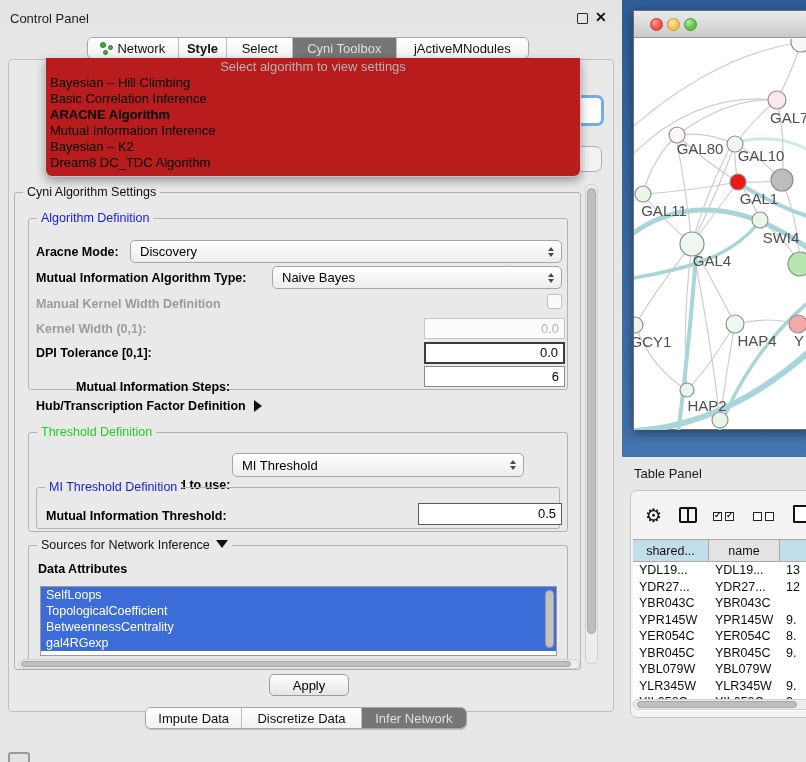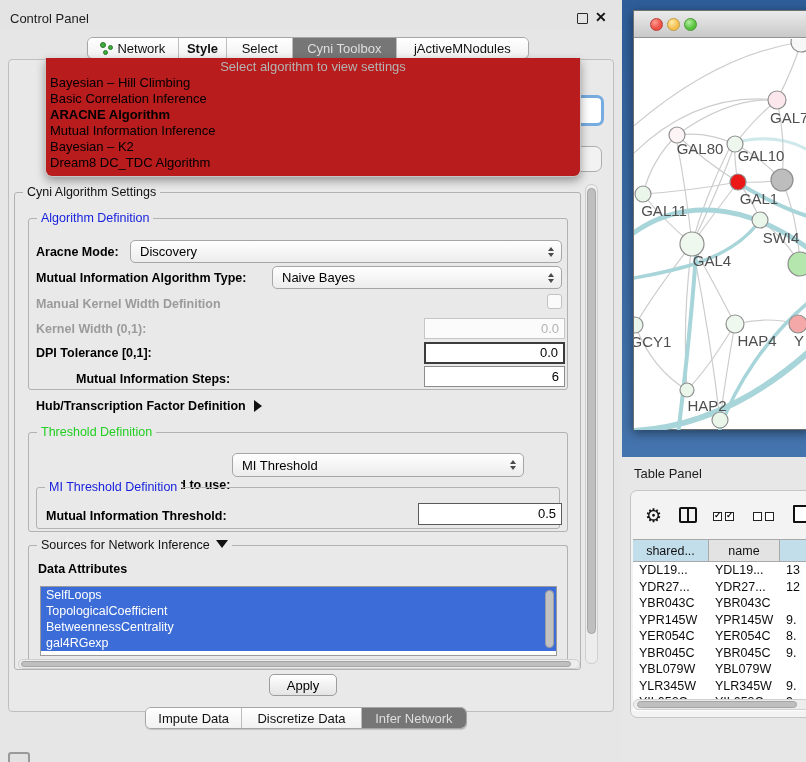--- a/index.html
+++ b/index.html
@@ -174,21 +174,21 @@
         <i class="tri-up"></i>
         <i class="tri-dn"></i>
       </span>
   </div>
   <div class="lbl dis" style="left:36px; top:297px;">Manual Kernel Width Definition</div>
   <div class="checkbox" style="left:547px; top:294px;"></div>
   <div class="lbl dis" style="left:36px; top:322px;">Kernel Width (0,1):</div>
   <div class="field dis" style="left:424px; top:318px; width:141px; height:21px; line-height:19px;">0.0</div>
   <div class="lbl" style="left:36px; top:346px;">DPI Tolerance [0,1]:</div>
   <div class="field strong" style="left:424px; top:342px; width:141px; height:22px; line-height:18px;">0.0</div>
-  <div class="lbl" style="left:36px; top:372px;padding-left:40px;">Mutual Information Steps:</div>
+  <div class="lbl" style="left:36px; top:380px;padding-left:40px;">Mutual Information Steps:</div>
   <div class="field" style="left:424px; top:366px; width:141px; height:21px; line-height:19px;">6</div>
 
   <div class="lbl" style="left:36px; top:399px;"><span>Hub/Transcription Factor Definition</span><span class="hub-arrow"></span></div>
 
   <div class="group" style="left:28px; top:432px; width:540px; height:100px;">
     <span class="legend green">Threshold Definition</span>
   </div>
   <div class="lbl" style="left:88px; top:478px;">Which threshold to use:</div>
   <div class="combo" style="left:232px; top:453px; width:292px; height:24px;">
     <span>MI Threshold</span>
@@ -215,21 +215,21 @@
     </div>
   <div class="abs" style="left:545px; top:590px; width:9px; height:58px; background:#c2c2c2; border:1px solid #9e9e9e; border-radius:5px; z-index:2;"></div>
 
   <div class="vscroll" style="left:585px; top:184px; width:13px; height:480px;">
     <div class="vthumb" style="top:3px; height:446px;"></div>
   </div>
   <div class="hscroll" style="left:18px; top:659px; width:562px; height:10px;">
     <div class="hthumb" style="left:2px; width:550px;"></div>
   </div>
 
-  <div class="btn" style="left:269px; top:674px; width:68px; height:22px;">Apply</div>
+  <div class="btn" style="left:269px; top:674px; width:80px; height:22px;">Apply</div>
   <div class="abs tabbar" style="left:145px; top:707px; width:322px;" id="bottom-tabs">
       <div class="tab" style="width: 97px;">
         <span>Impute Data</span>
       </div>
       <div class="tab" style="width: 120px;">
         <span>Discretize Data</span>
       </div>
       <div class="tab active" style="width: 105px;">
         <span>Infer Network</span>
       </div>

